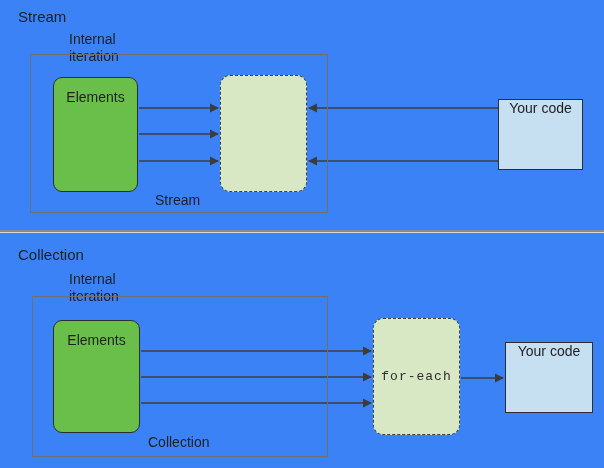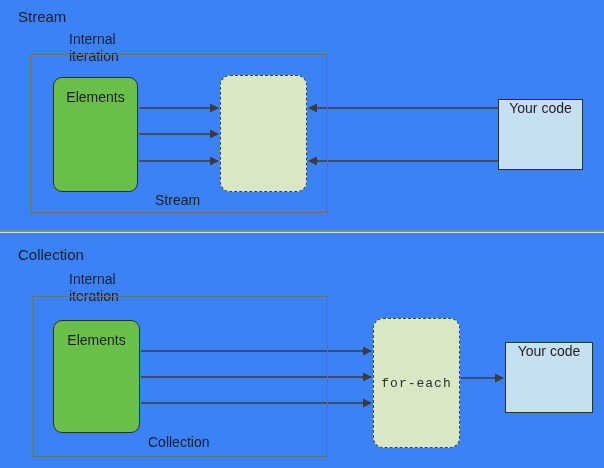--- a/index.html
+++ b/index.html
@@ -126,21 +126,21 @@
     <div class="abs sec-sub" style="left:29px; top:271px;">Internal iteration</div>
 
     <div class="abs frame" style="left:32px; top:296px; width:296px; height:161px;"></div>
 
     <div class="abs elements-box" style="left:53px; top:320px; width:87px; height:113px;">
       <span>Elements</span>
     </div>
 
     <div class="abs inner-label" style="left:148px; top:434px;">Collection</div>
 
-    <div class="abs process-box" style="left:373px; top:318px; width:87px; height:130px;">
+    <div class="abs process-box" style="left:373px; top:318px; width:87px; height:117px;">
       <span class="mono">for-each</span>
     </div>
 
     <div class="abs code-box" style="left:505px; top:342px; width:88px; height:71px;">
       <span>Your code</span>
     </div>
   </div>
 
 </div>
 

